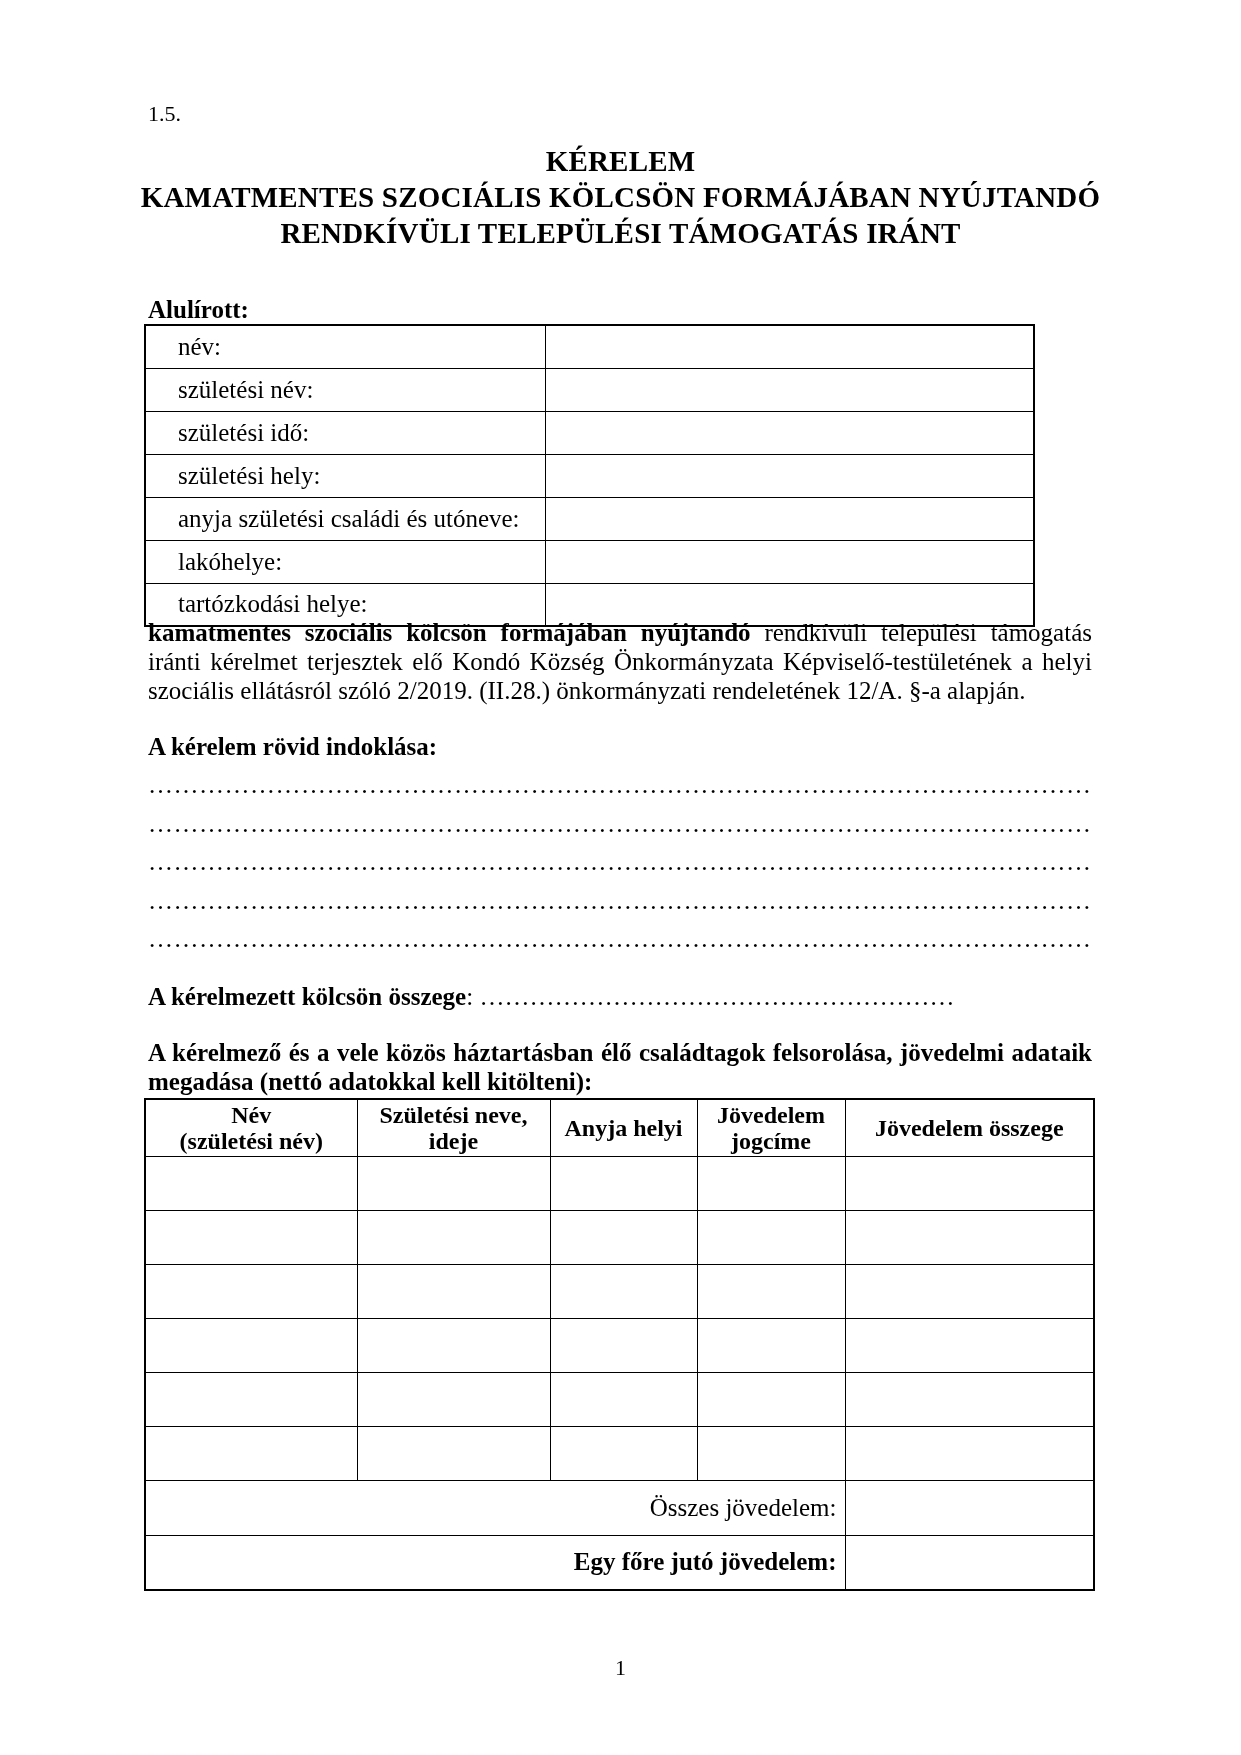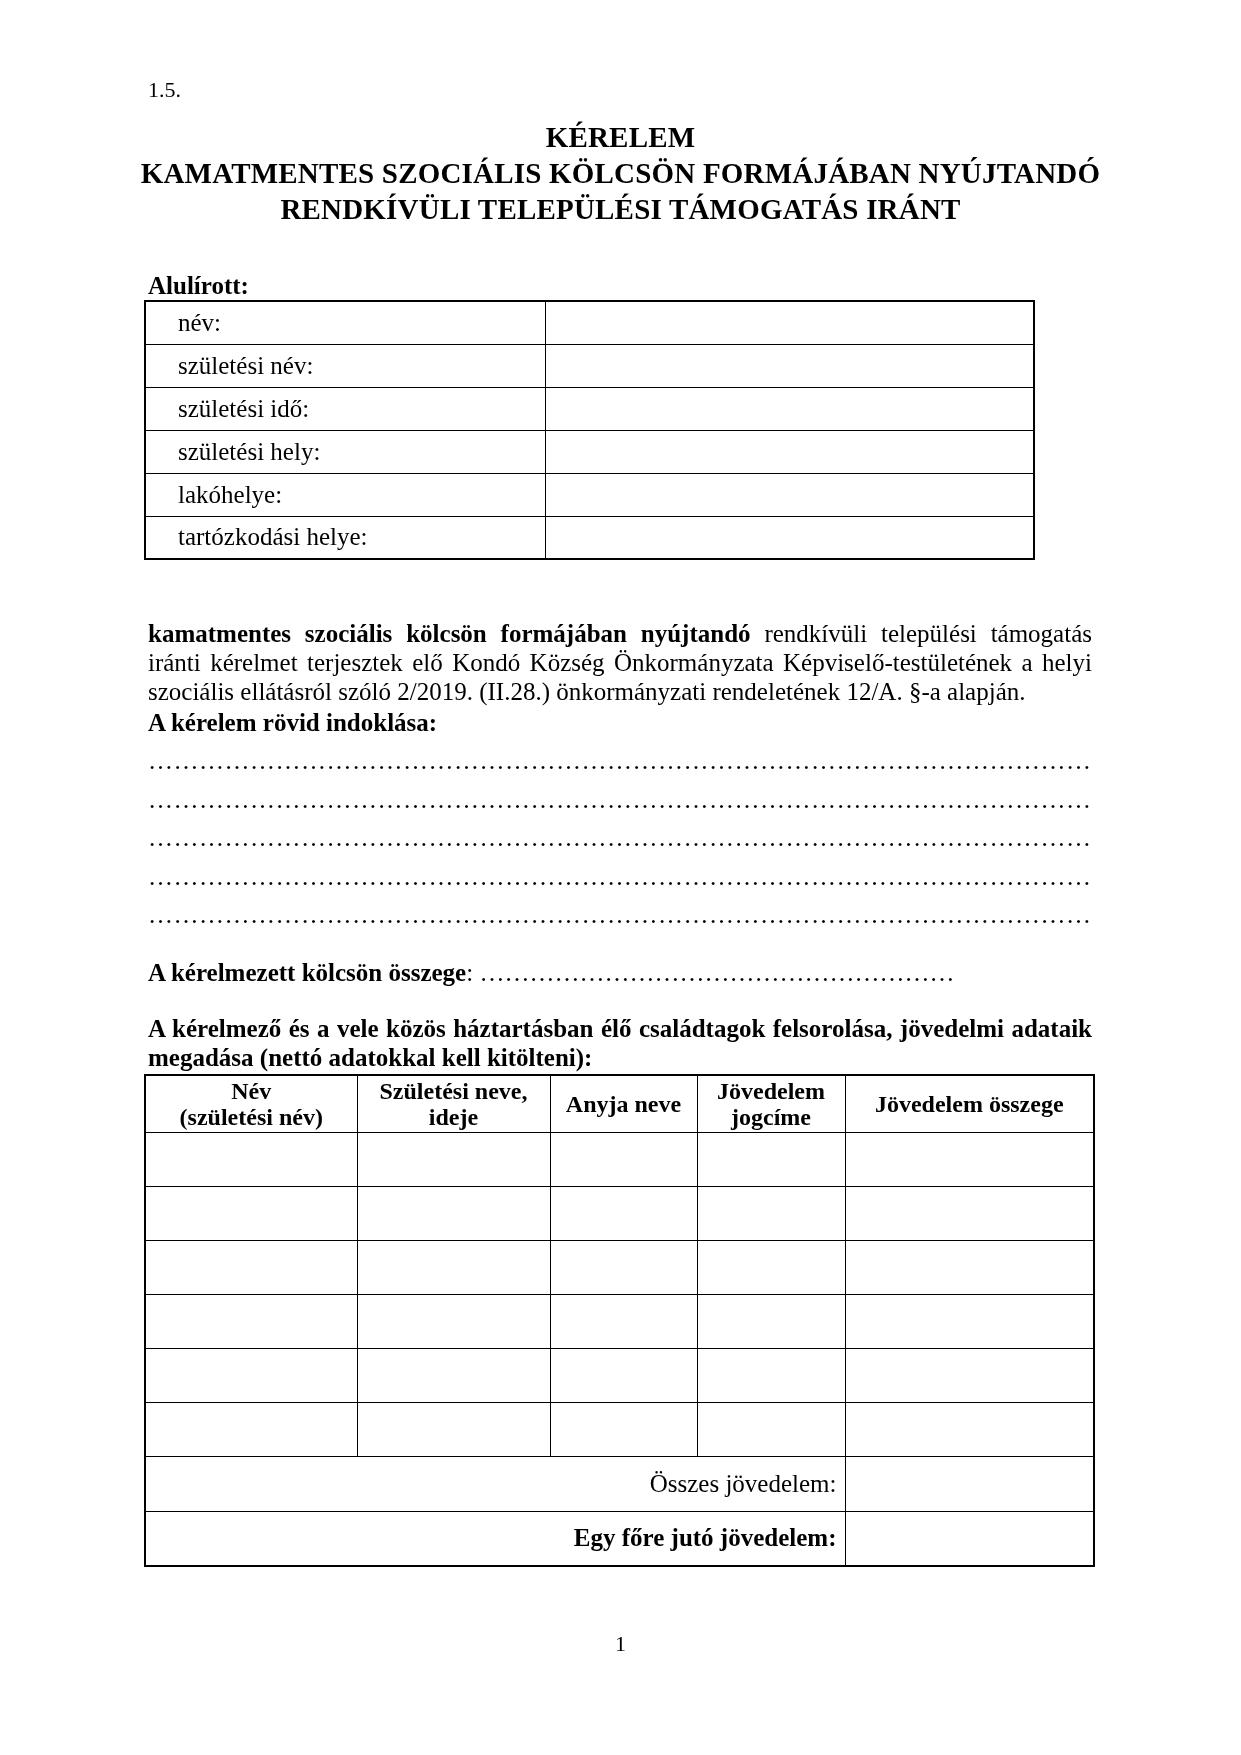--- a/index.html
+++ b/index.html
@@ -4,21 +4,21 @@
 <style>
   html, body { margin: 0; padding: 0; }
   body {
     width: 1241px; height: 1755px;
     background: #ffffff;
     font-family: "Liberation Serif", "DejaVu Serif", serif;
     color: #000000;
     position: relative;
     -webkit-font-smoothing: antialiased;
   }
-  .abs { position: absolute; }
+  .abs { position: absolute; margin-top: 24px; }
 
   
   .sec-num { left: 148px; top: 76px; font-size: 22px; line-height: 28px; }
 
   
   .title-block {
     left: 0; top: 119px; width: 1241px;
     text-align: center; font-weight: bold;
     font-size: 29px; line-height: 36px;
     letter-spacing: 0.2px;
@@ -113,20 +113,24 @@
     <tr>
       <td class="lbl">születési név:</td>
       <td class="val"></td>
     </tr>
     <tr>
       <td class="lbl">születési idő:</td>
       <td class="val"></td>
     </tr>
     <tr>
       <td class="lbl">születési hely:</td>
+      <td class="val"></td>
+    </tr>
+    <tr>
+      <td class="lbl">anyja születési családi és utóneve:</td>
       <td class="val"></td>
     </tr>
     <tr>
       <td class="lbl">lakóhelye:</td>
       <td class="val"></td>
     </tr>
     <tr>
       <td class="lbl">tartózkodási helye:</td>
       <td class="val"></td>
     </tr>
@@ -161,21 +165,21 @@
     <tr>
       <th>
         <div>Név</div>
         <div>(születési név)</div>
       </th>
       <th>
         <div>Születési neve,</div>
         <div>ideje</div>
       </th>
       <th>
-        <div>Anyja neve</div>
+        <div>Anyja helyi</div>
         <div></div>
       </th>
       <th>
         <div>Jövedelem</div>
         <div>jogcíme</div>
       </th>
       <th>
         <div>Jövedelem összege</div>
         <div></div>
       </th>

